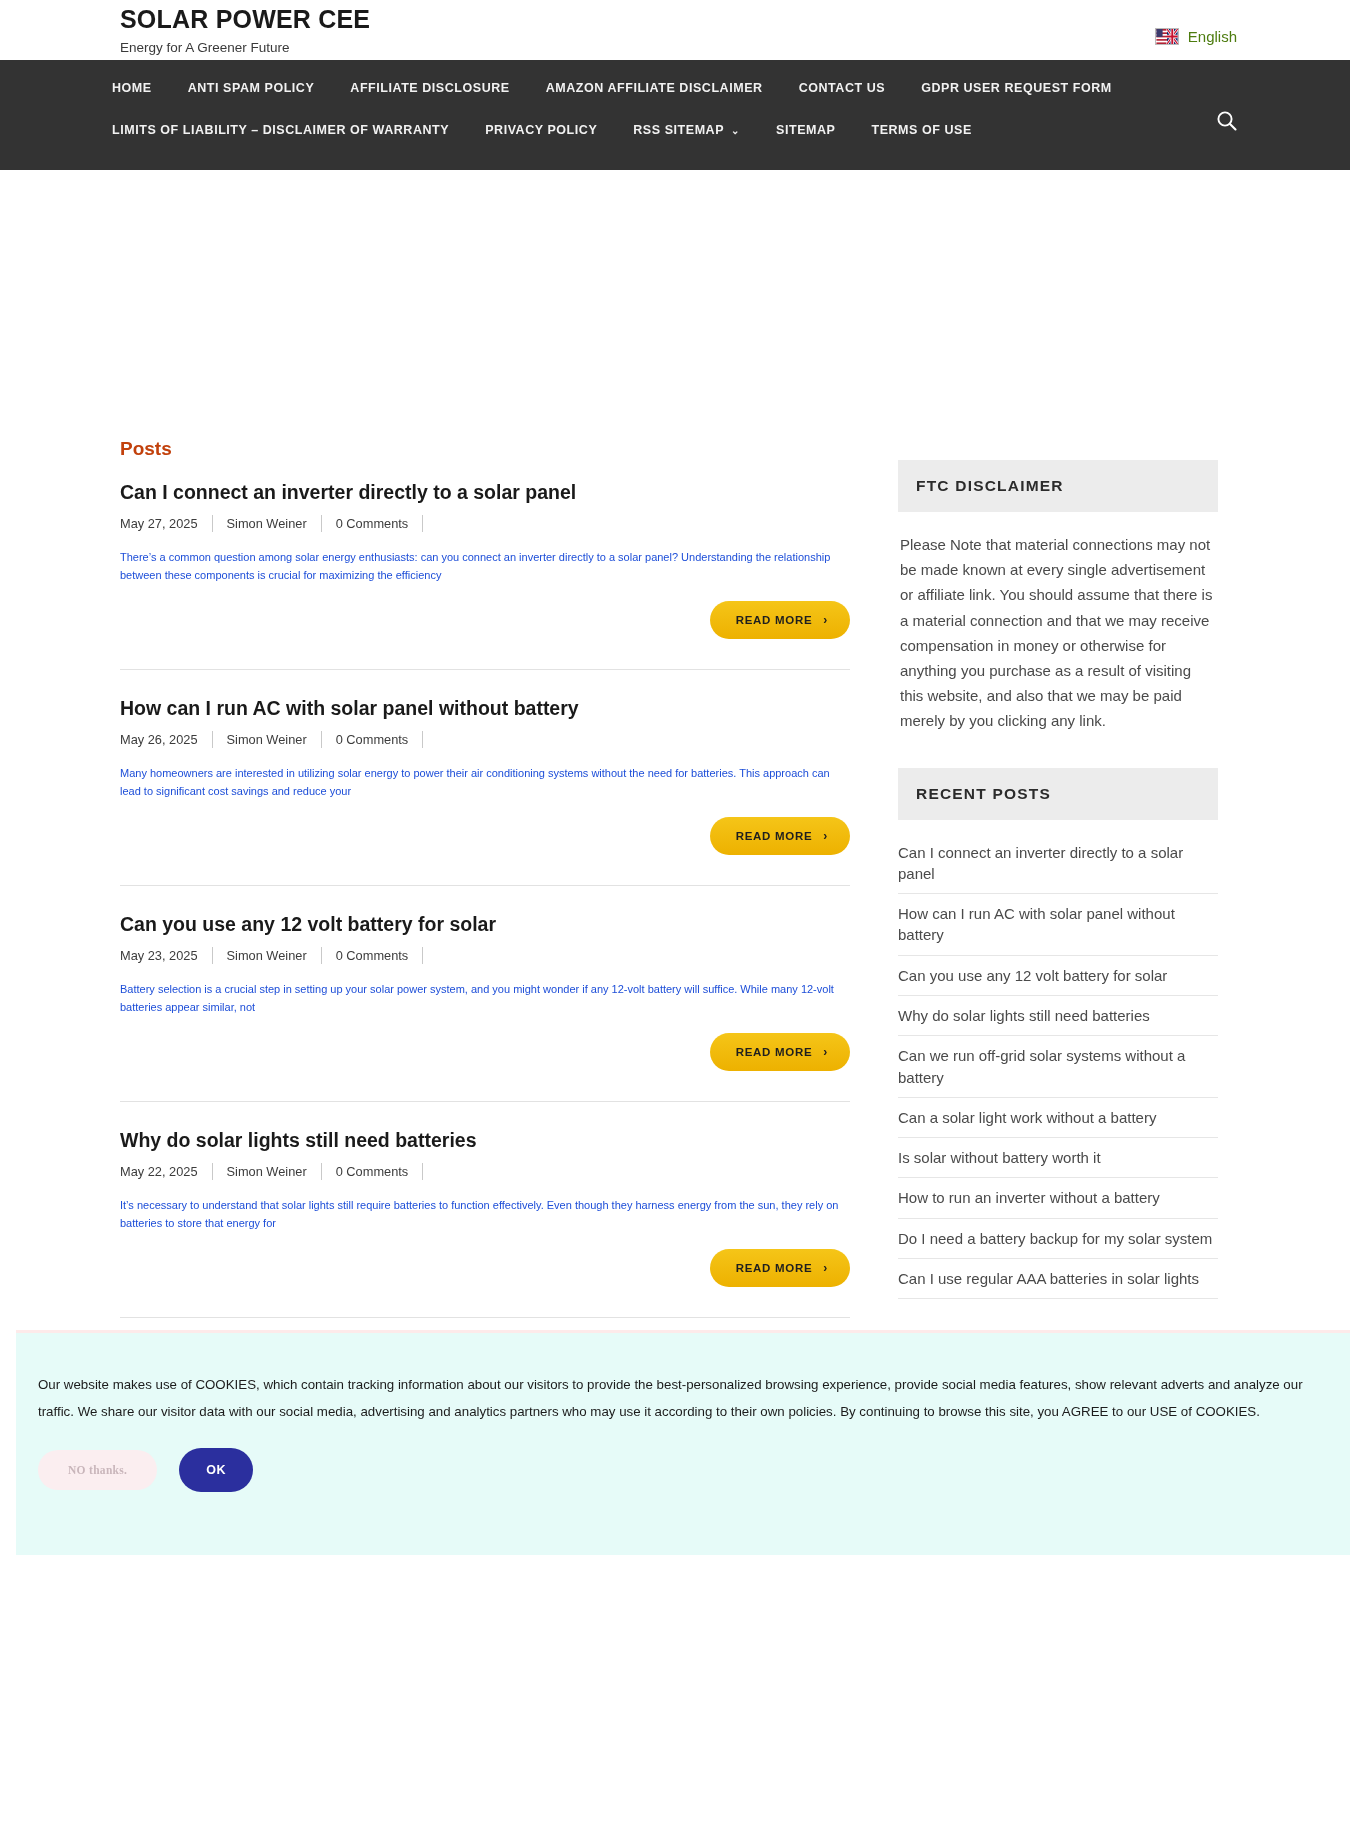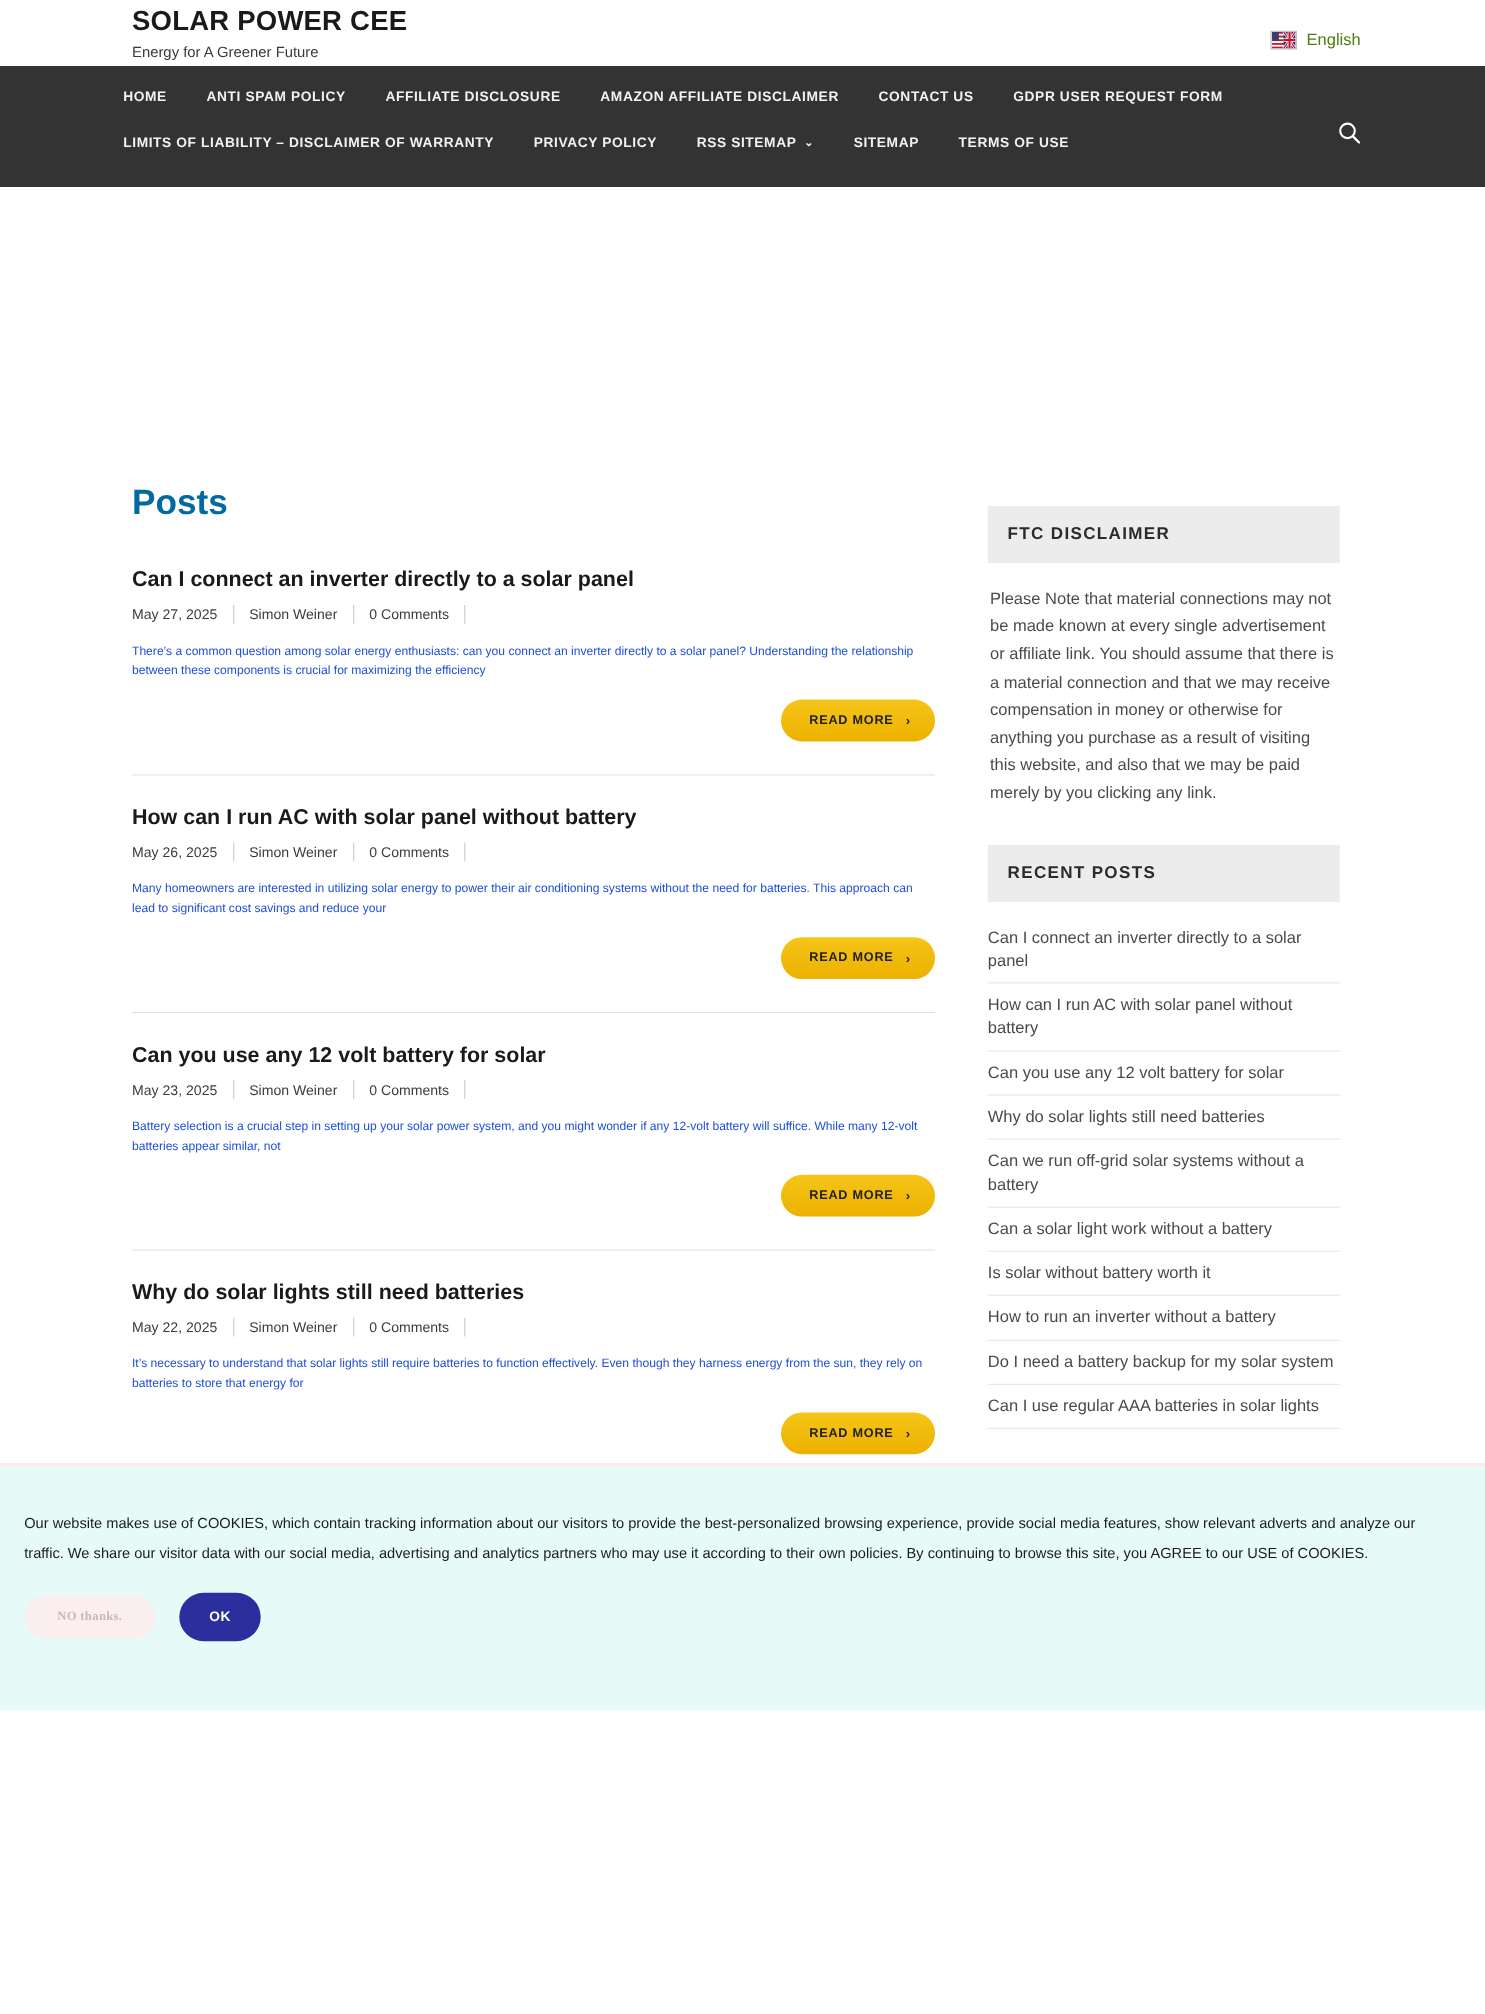--- a/index.html
+++ b/index.html
@@ -98,24 +98,24 @@
   .container {
     display: flex;
     padding: 0 110px 0 120px;
     gap: 48px;
     align-items: flex-start;
   }
   .content { width: 730px; flex: 0 0 730px; }
   .sidebar { width: 320px; flex: 0 0 320px; padding-top: 22px; }
 
   .posts-heading {
-    font-size: 32px;
-    font-weight: bold;
-    color: #0369a1;
-    margin-bottom: 40px;
+    font-size: 19px;
+    font-weight: bold;
+    color: #c2410c;
+    margin-bottom: 20px;
   }
 
   .post { padding-bottom: 8px; }
   .post + .post { border-top: 1px solid #e2e2e2; padding-top: 26px; }
   .post-title {
     font-size: 19.5px;
     font-weight: bold;
     color: #1a1a1a;
     line-height: 1.25;
     margin-bottom: 11px;
@@ -187,21 +187,21 @@
     line-height: 1.42;
     color: #4a4a4a;
     text-decoration: none;
     cursor: pointer;
     display: block;
   }
 
   
   .cookie-banner {
     position: absolute;
-    left: 0; right: 0; bottom: 0;
+    left: 16px; right: 0; bottom: 0;
     height: 225px;
     background: #e6fbf8;
     border-top: 3px solid #fdeaea;
     padding: 38px 40px 0 22px;
   }
   .cookie-text {
     font-size: 13.3px;
     line-height: 2.05;
     color: #1c1c1c;
     max-width: 1300px;

